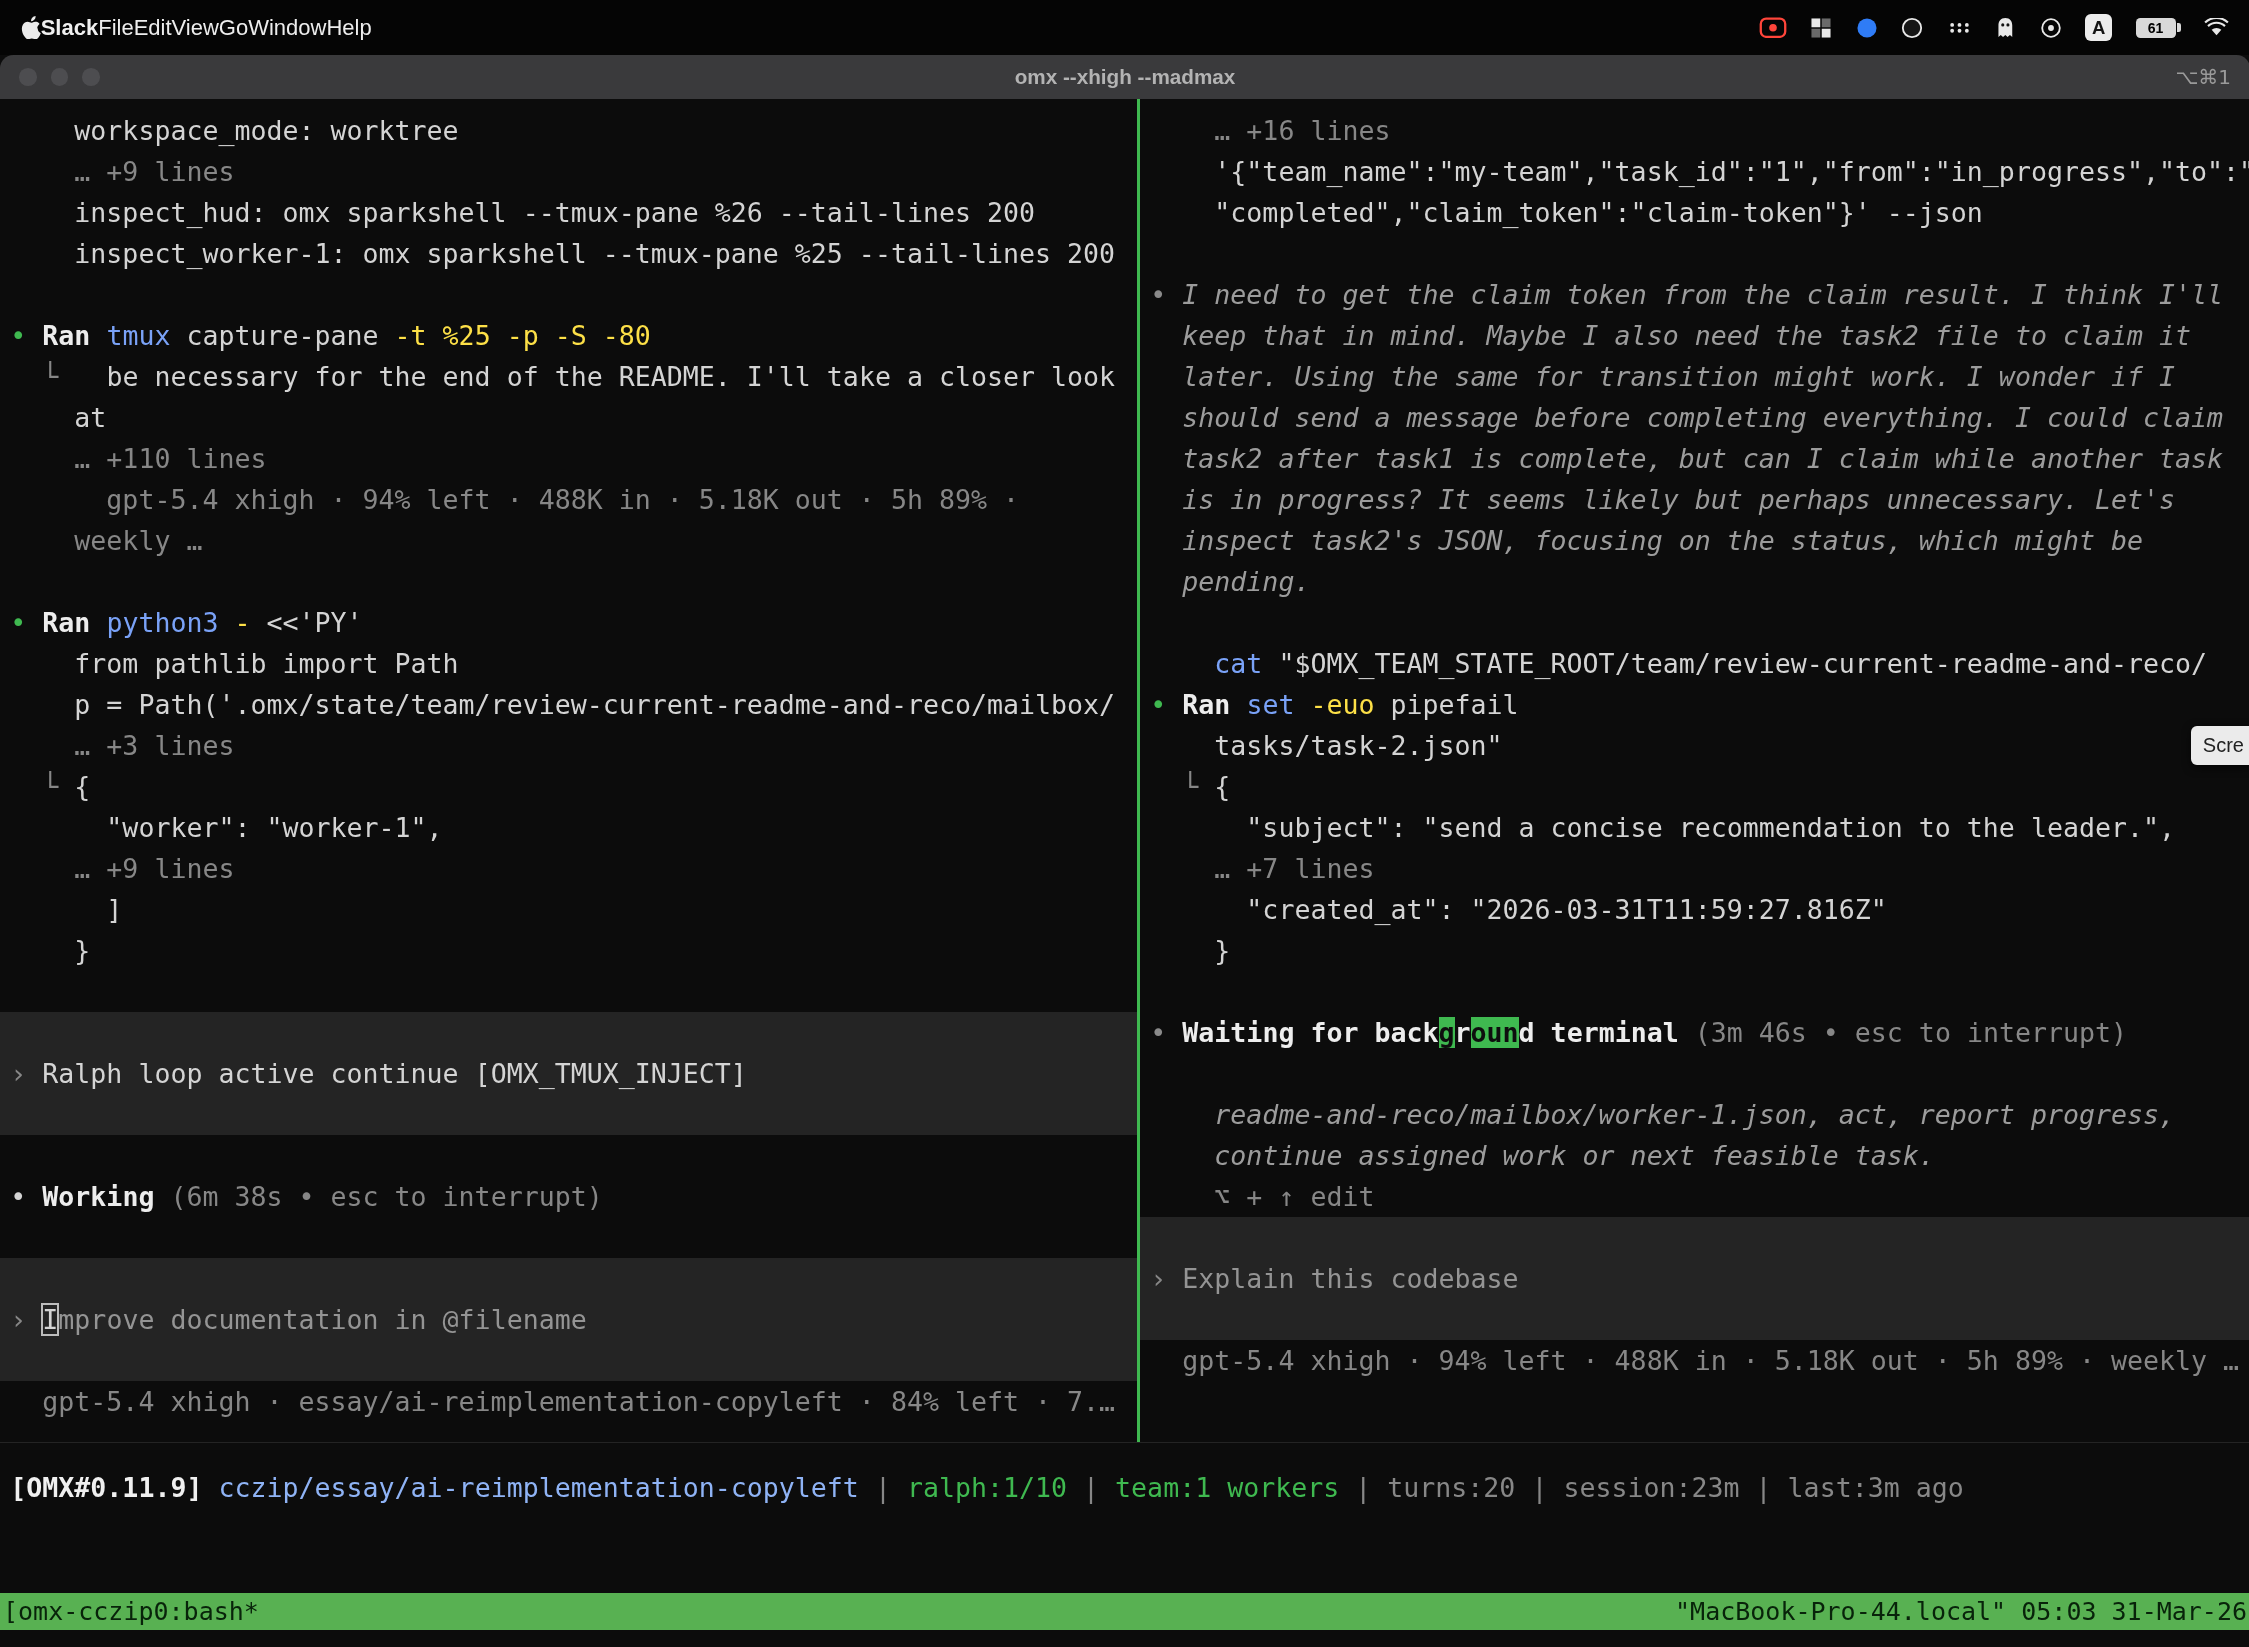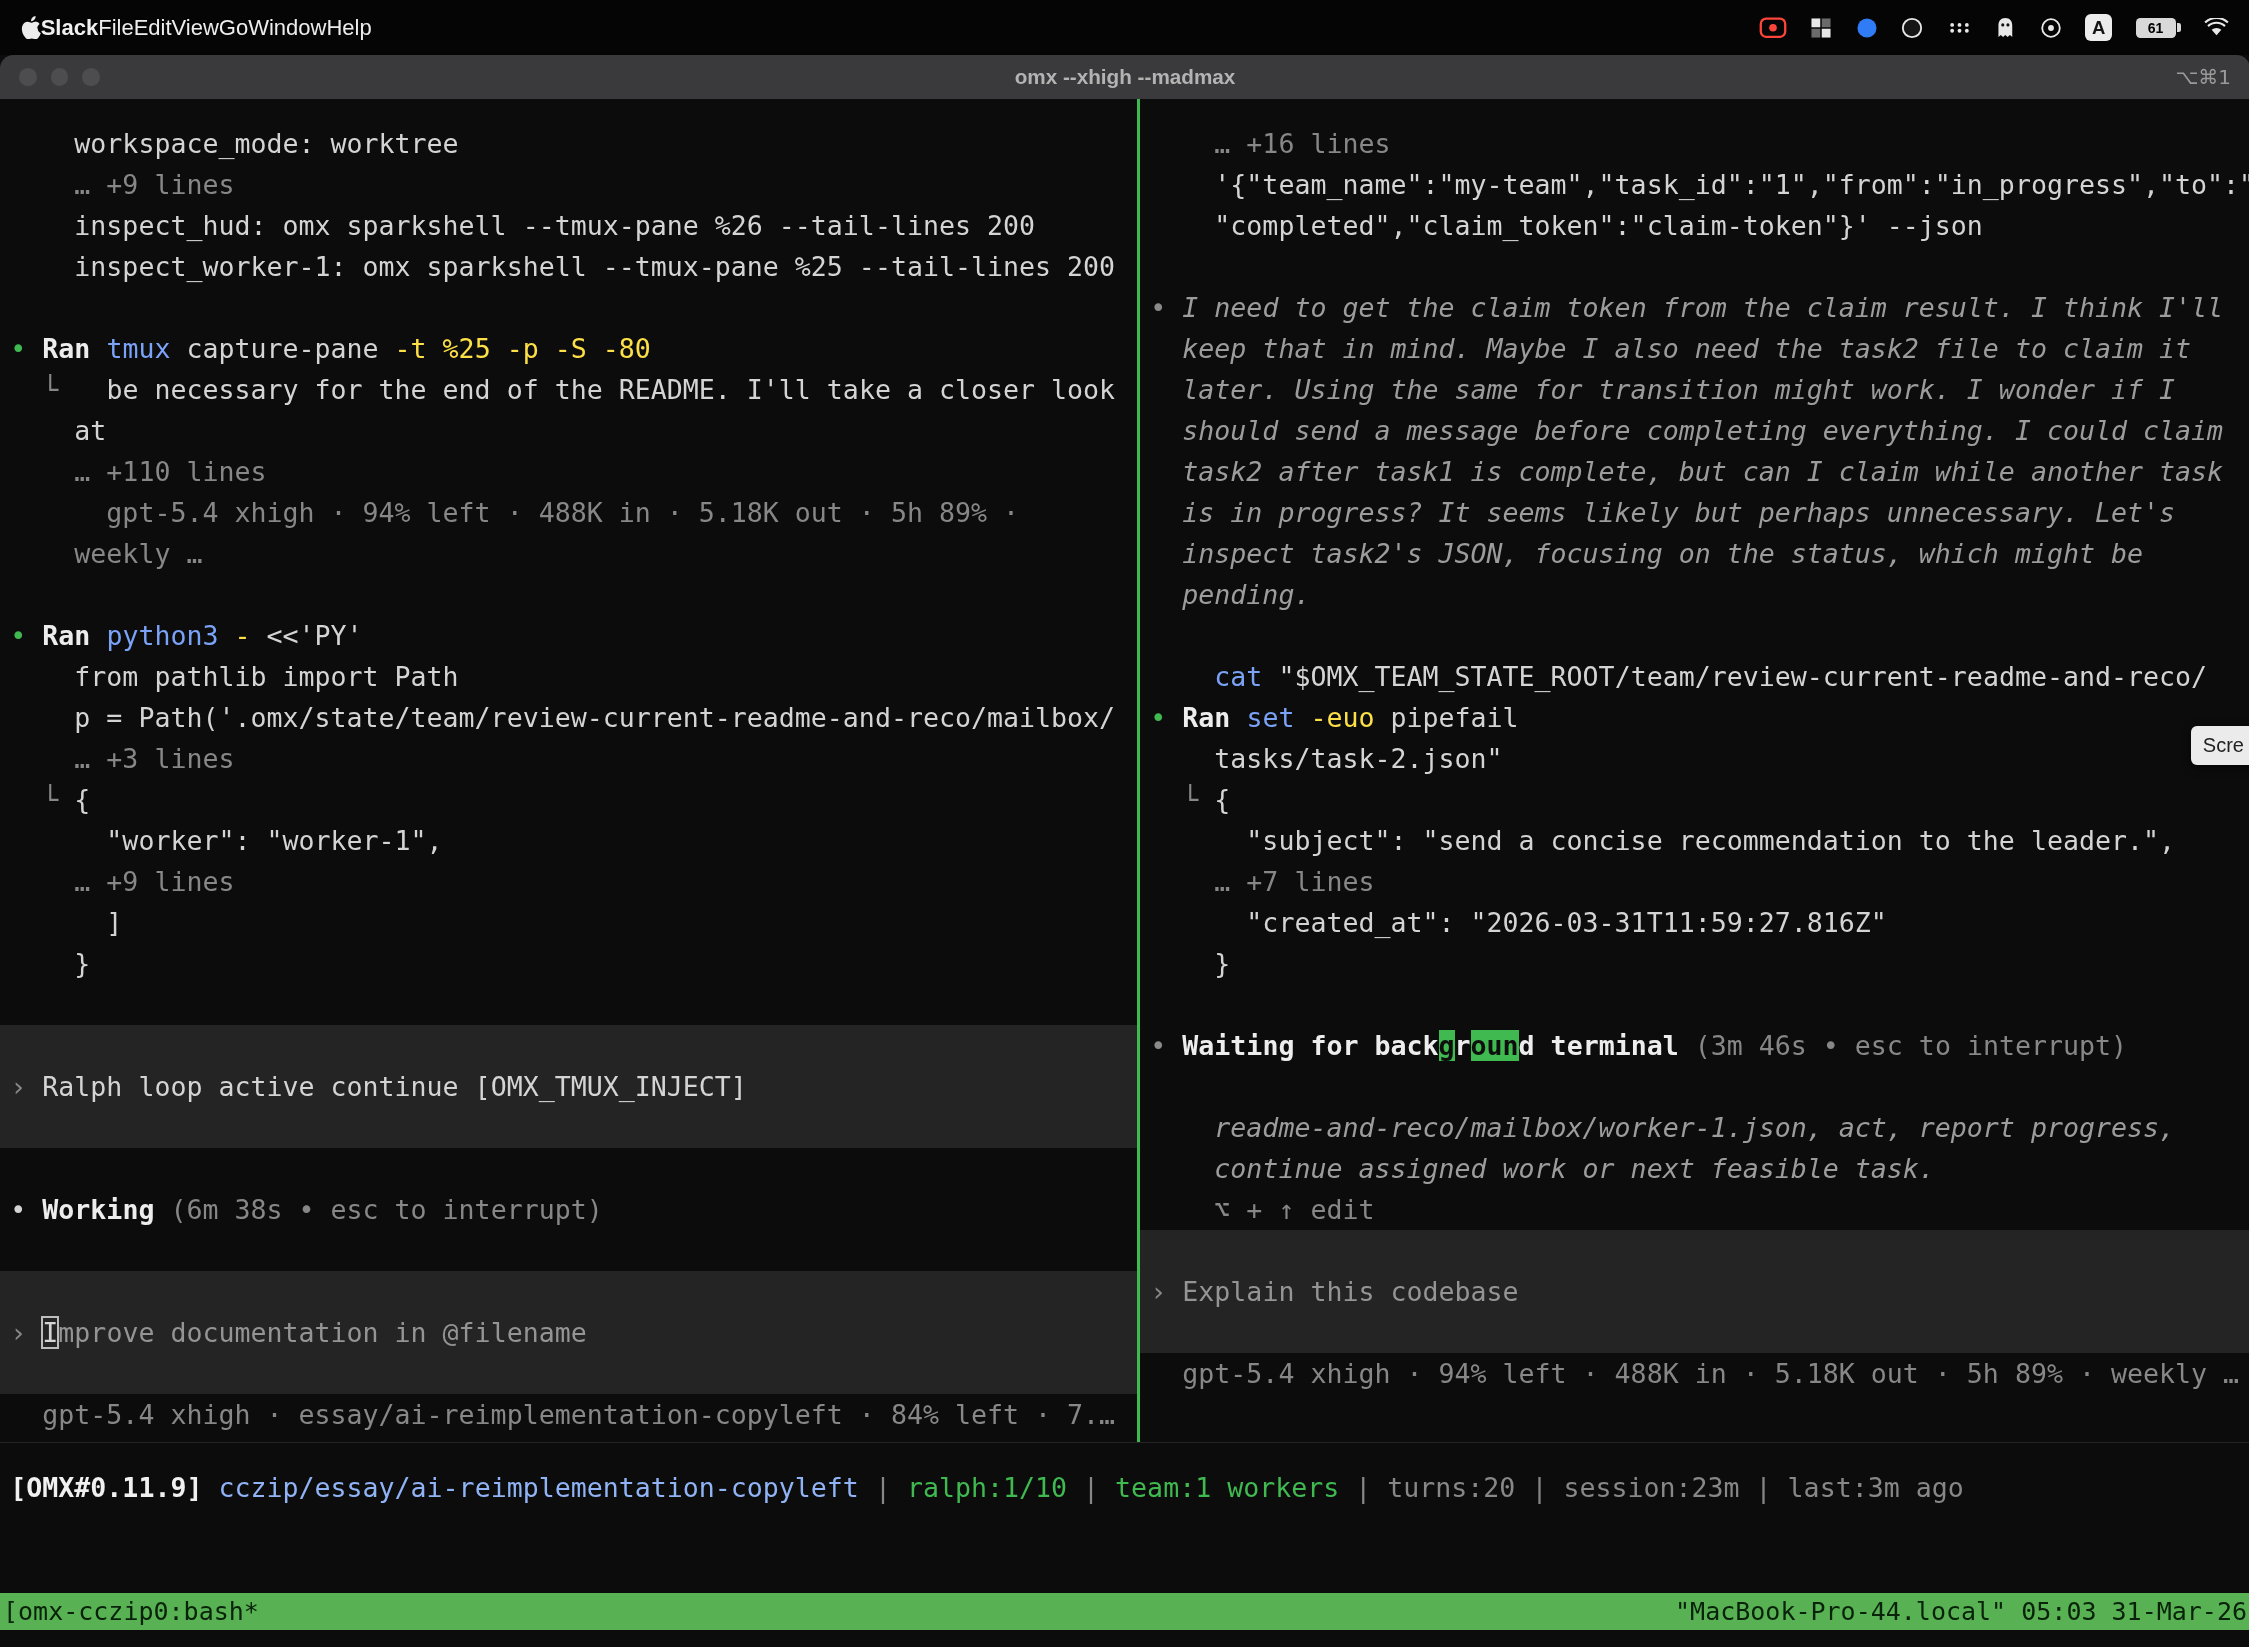--- a/index.html
+++ b/index.html
@@ -28,21 +28,21 @@
             border-radius:13.3px 13.3px 0 0;display:flex;align-items:center;
             font-family:"Liberation Sans","DejaVu Sans",sans-serif}
   .traffic{position:absolute;left:19px;display:flex;gap:14px}
   .traffic span{width:17.7px;height:17.7px;border-radius:50%;background:#4d4d50}
   .tb-title{flex:1;text-align:center;color:#b3b3b3;font-size:20.7px;font-weight:bold}
   .tb-shortcut{position:absolute;right:19px;color:#9a9a9a;font-size:20px;
                font-family:"DejaVu Sans","Liberation Sans",sans-serif}
 
   
   .terminal{position:absolute;top:99px;left:0;width:2250px;height:1343px;background:#0c0c0c}
-  .pane{position:absolute;top:0;height:1343px;overflow:hidden;padding-top:24px}
+  .pane{position:absolute;top:0;height:1343px;overflow:hidden;padding-top:11px}
   .pane-left{left:0;width:1137px}
   .pane-right{left:1140px;width:1110px}
   .divider{position:absolute;top:0;left:1137px;width:3px;height:1343px;background:#3fb950}
 
   .t-line{height:41px;line-height:41px;white-space:pre;font-size:26.6px;padding-left:10.3px;overflow:hidden}
   .strip{background:#242424}
 
   .s-fg{color:#d4d4d4}
   .s-dim{color:#878787}
   .s-bold{color:#ededed;font-weight:bold}

